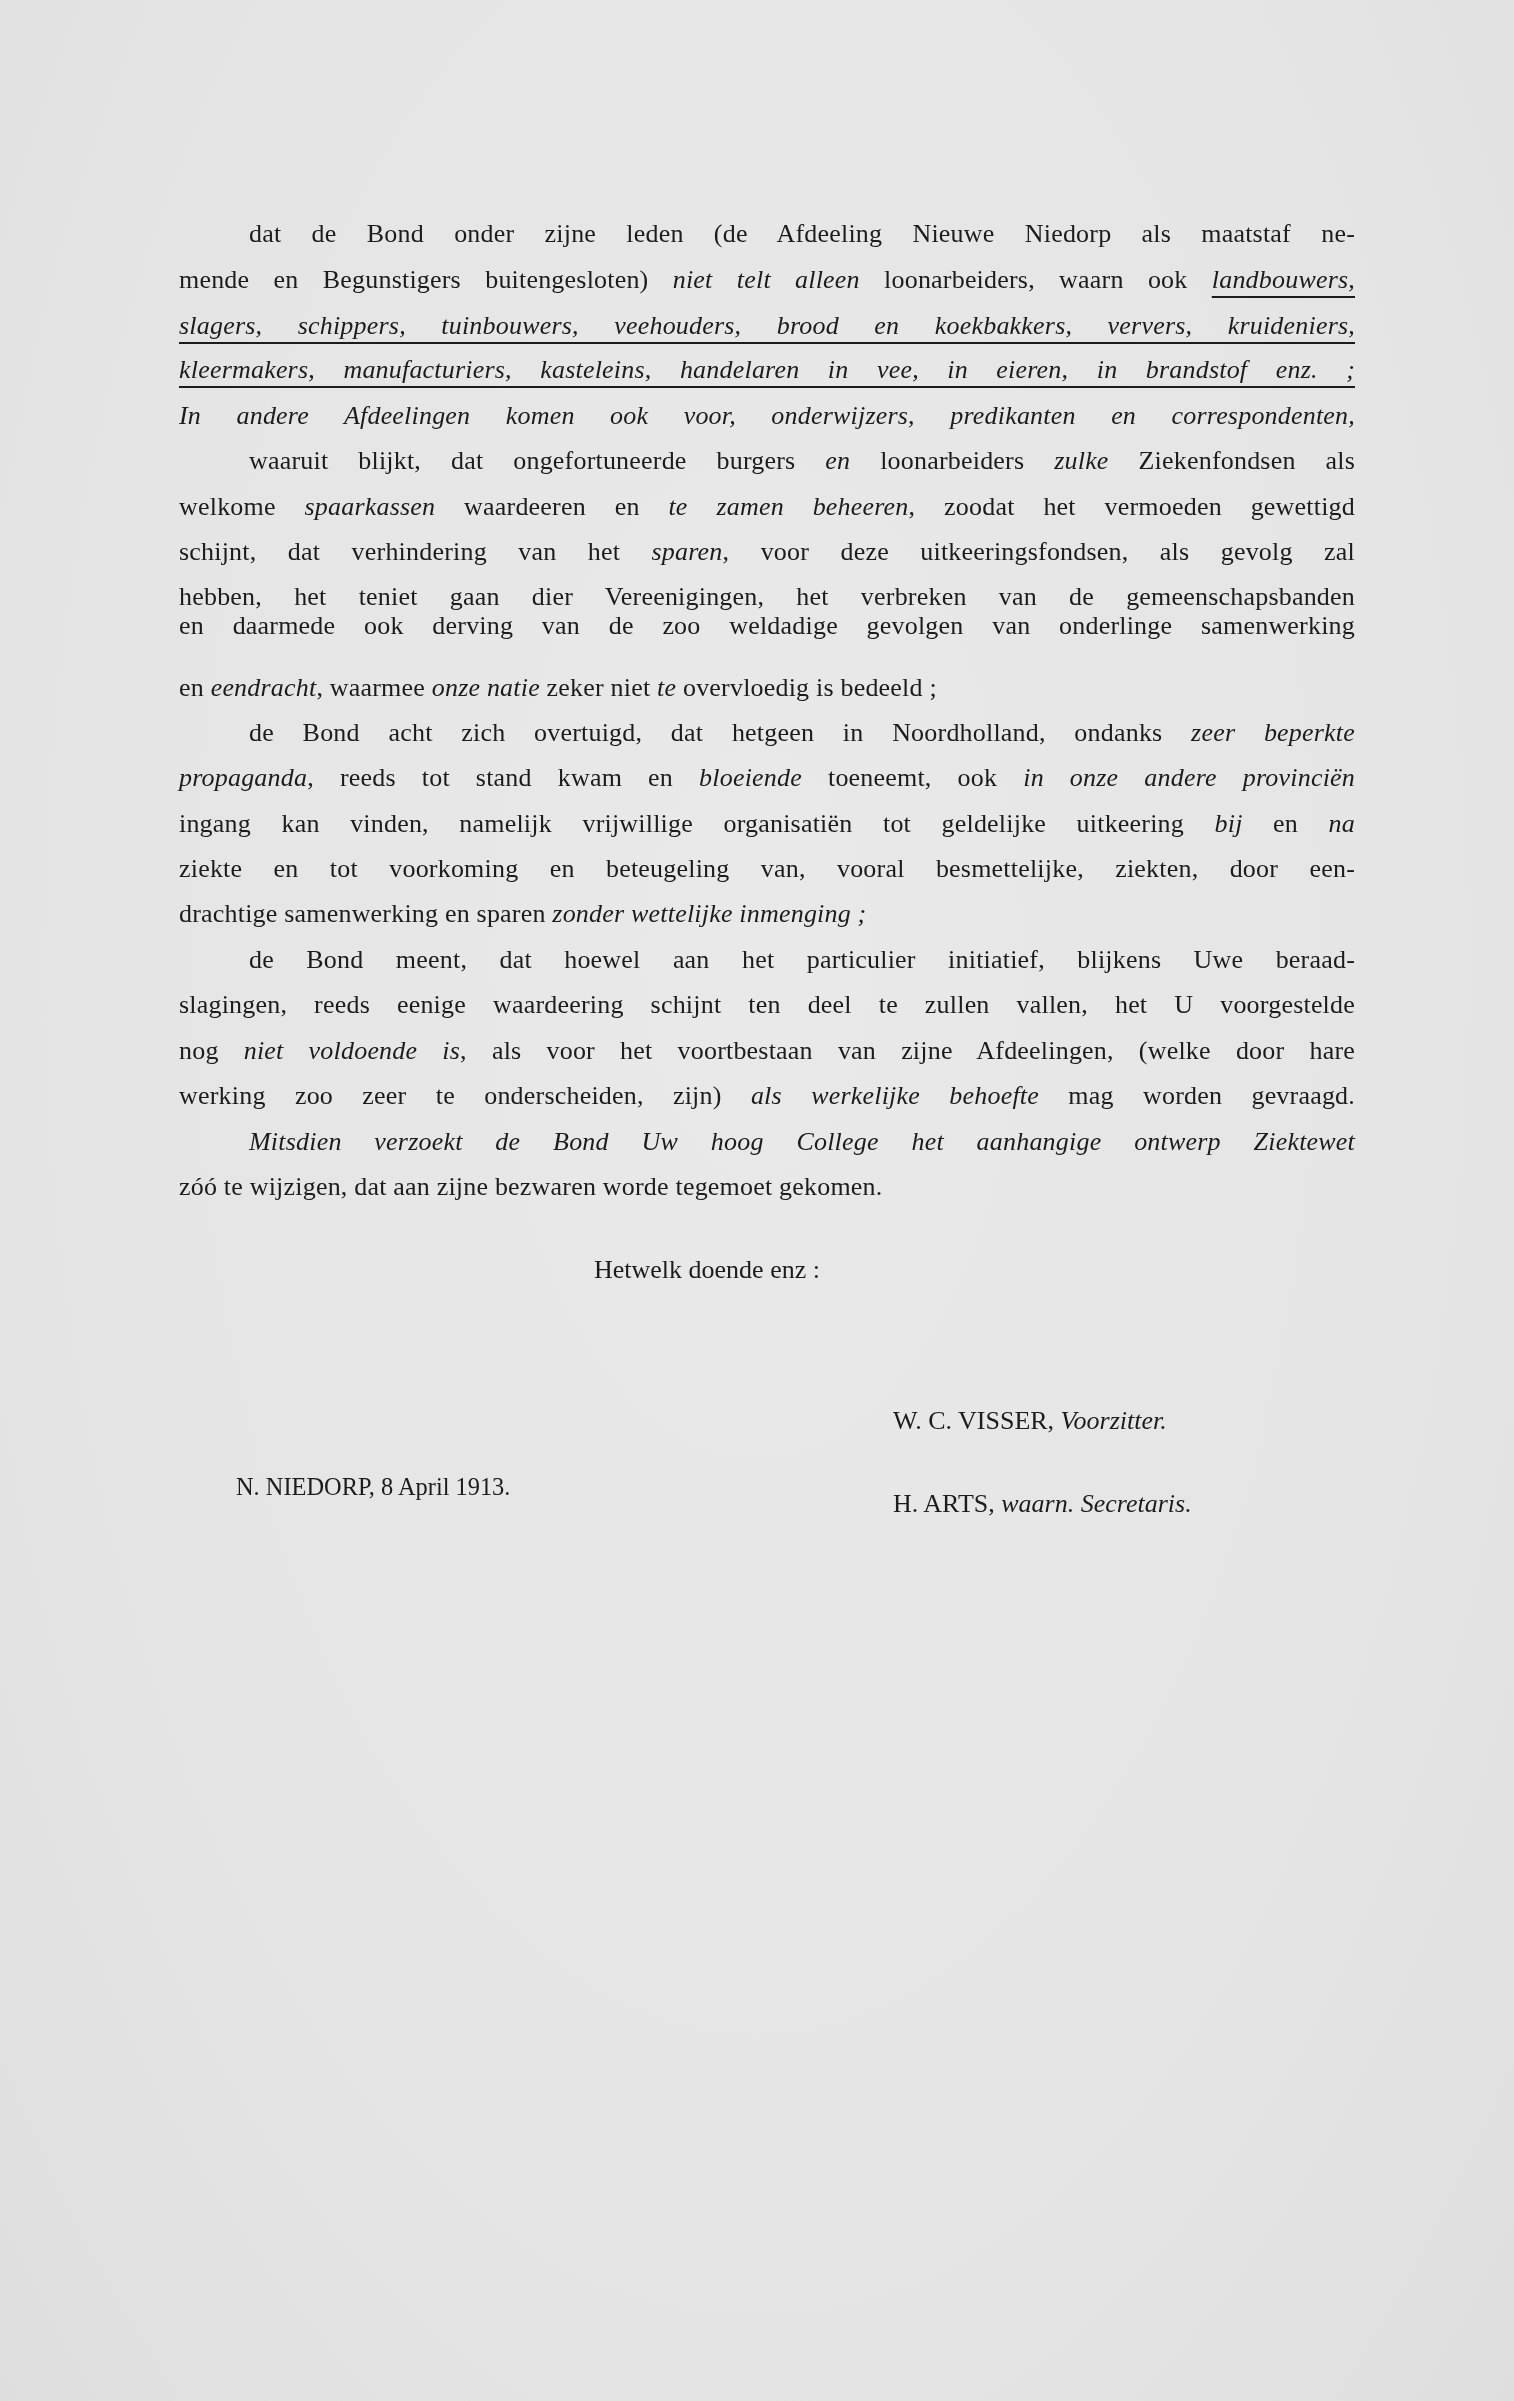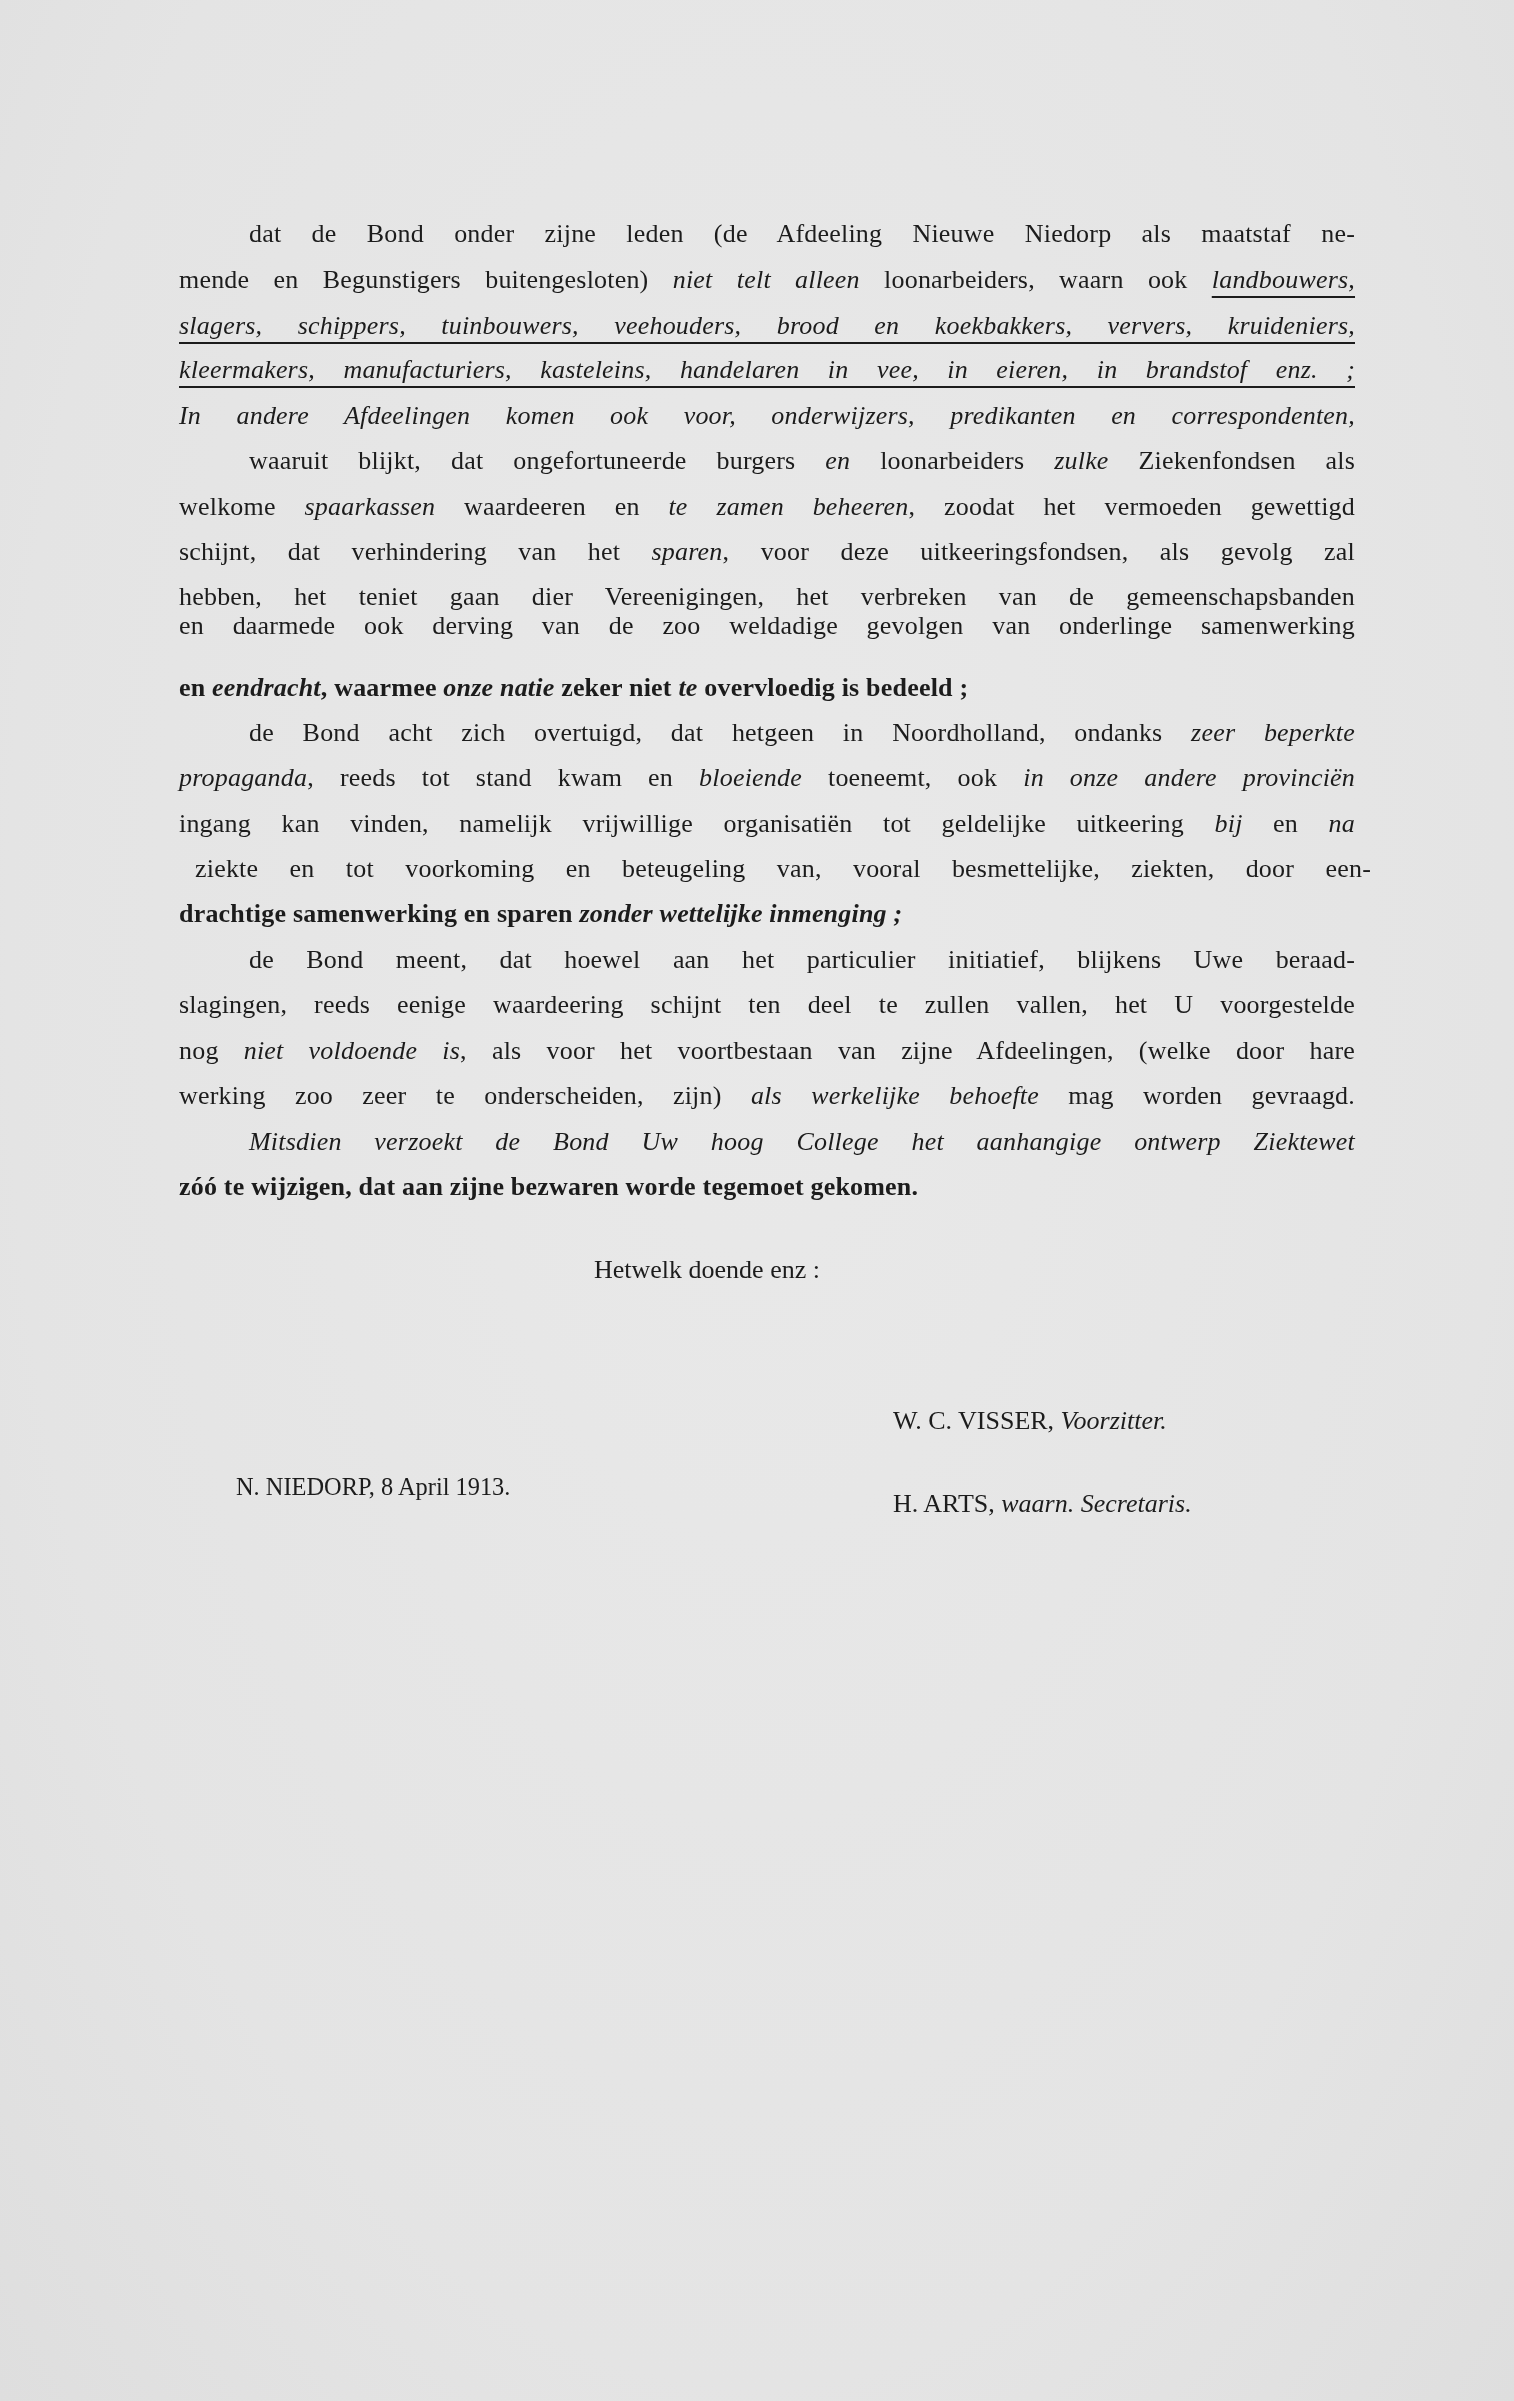--- a/index.html
+++ b/index.html
@@ -22,21 +22,21 @@
     font-size: 26px;
     line-height: 34px;
     height: 34px;
     white-space: nowrap;
     text-align: justify;
     text-align-last: justify;
     transform-origin: left center;
     letter-spacing: 0.2px;
   }
   .line.indent { left: 249px; width: 1106px; }
-  .line.last { text-align-last: left; font-weight: bold; }
+  .line.last { text-align-last: left; }
   .seg { }
   .i { font-style: italic; }
   .u { text-decoration: underline; text-decoration-thickness: 1.7px; text-underline-offset: 7.6px; }
   .free {
     position: absolute;
     font-size: 26px;
     line-height: 34px;
     white-space: nowrap;
   }
 </style>
@@ -52,21 +52,21 @@
       <div class="line" style="top: 399px;"><span class="seg i">In andere Afdeelingen komen ook voor, onderwijzers, predikanten en correspondenten,</span></div>
       <div class="line indent" style="top: 444px;"><span class="seg">waaruit blijkt, dat ongefortuneerde burgers </span><span class="seg i">en</span><span class="seg"> loonarbeiders </span><span class="seg i">zulke</span><span class="seg"> Ziekenfondsen als</span></div>
       <div class="line" style="top: 490px;"><span class="seg">welkome </span><span class="seg i">spaarkassen</span><span class="seg"> waardeeren en </span><span class="seg i">te zamen beheeren</span><span class="seg">, zoodat het vermoeden gewettigd</span></div>
       <div class="line" style="top: 535px;"><span class="seg">schijnt, dat verhindering van het </span><span class="seg i">sparen</span><span class="seg">, voor deze uitkeeringsfondsen, als gevolg zal</span></div>
       <div class="line" style="top: 580px;"><span class="seg">hebben, het teniet gaan dier Vereenigingen, het verbreken van de gemeenschapsbanden</span></div>
       <div class="line" style="top: 592px; margin-top: 17px;"><span class="seg">en daarmede ook derving van de zoo weldadige gevolgen van onderlinge samenwerking</span></div>
       <div class="line last" style="top: 671px;"><span class="seg">en </span><span class="seg i">eendracht</span><span class="seg">, waarmee </span><span class="seg i">onze natie</span><span class="seg"> zeker niet </span><span class="seg i">te</span><span class="seg"> overvloedig is bedeeld ;</span></div>
       <div class="line indent" style="top: 716px;"><span class="seg">de Bond acht zich overtuigd, dat hetgeen in Noordholland, ondanks </span><span class="seg i">zeer beperkte</span></div>
       <div class="line" style="top: 761px;"><span class="seg i">propaganda</span><span class="seg">, reeds tot stand kwam en </span><span class="seg i">bloeiende</span><span class="seg"> toeneemt, ook </span><span class="seg i">in onze andere provinciën</span></div>
       <div class="line" style="top: 807px;"><span class="seg">ingang kan vinden, namelijk vrijwillige organisatiën tot geldelijke uitkeering </span><span class="seg i">bij</span><span class="seg"> en </span><span class="seg i">na</span></div>
-      <div class="line" style="top: 852px; margin-left: 16px;"><span class="seg">ziekte en tot voorkoming en beteugeling van, vooral besmettelijke, ziekten, door een-</span></div>
+      <div class="line" style="top: 852px;"><span class="seg">ziekte en tot voorkoming en beteugeling van, vooral besmettelijke, ziekten, door een-</span></div>
       <div class="line last" style="top: 897px;"><span class="seg">drachtige samenwerking en sparen </span><span class="seg i">zonder wettelijke inmenging ;</span></div>
       <div class="line indent" style="top: 943px;"><span class="seg">de Bond meent, dat hoewel aan het particulier initiatief, blijkens Uwe beraad-</span></div>
       <div class="line" style="top: 988px;"><span class="seg">slagingen, reeds eenige waardeering schijnt ten deel te zullen vallen, het U voorgestelde</span></div>
       <div class="line" style="top: 1034px;"><span class="seg">nog </span><span class="seg i">niet voldoende is</span><span class="seg">, als voor het voortbestaan van zijne Afdeelingen, (welke door hare</span></div>
       <div class="line" style="top: 1079px;"><span class="seg">werking zoo zeer te onderscheiden, zijn) </span><span class="seg i">als werkelijke behoefte</span><span class="seg"> mag worden gevraagd.</span></div>
       <div class="line indent" style="top: 1125px; font-style: italic;"><span class="seg">Mitsdien verzoekt de Bond Uw hoog College het aanhangige ontwerp Ziektewet</span></div>
       <div class="line last" style="top: 1170px;"><span class="seg">zóó te wijzigen, dat aan zijne bezwaren worde tegemoet gekomen.</span></div>
     </div>
 
   <div class="free" style="left:594px; top:1253px;">Hetwelk doende enz :</div>

